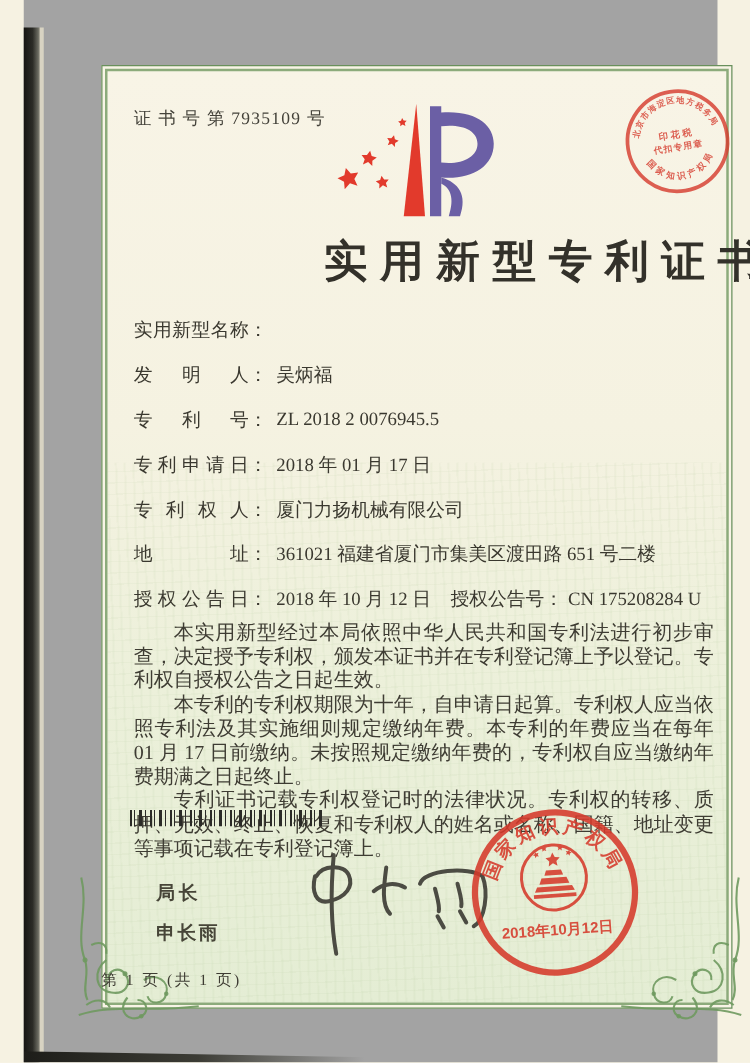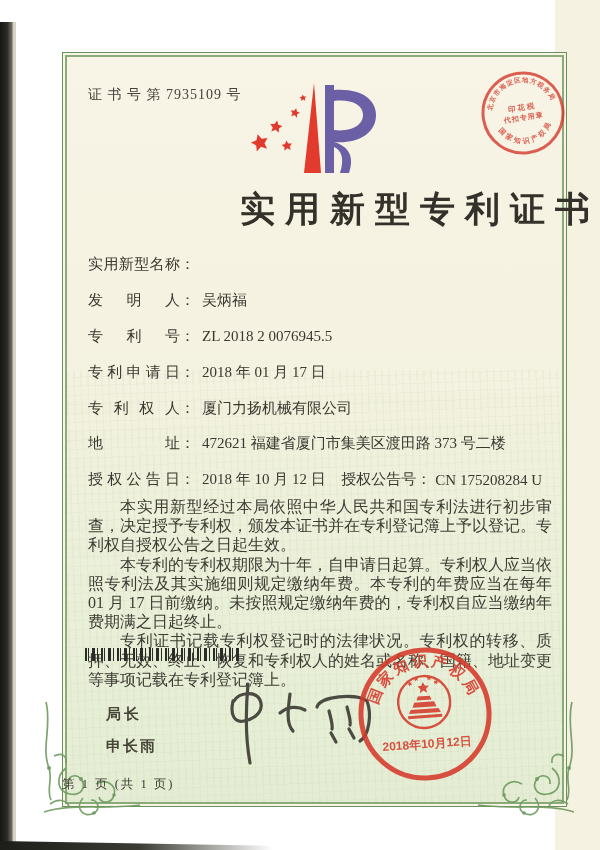--- a/index.html
+++ b/index.html
@@ -1,18 +1,18 @@
 <!DOCTYPE html>
 <html><head>
 <meta charset="utf-8">
 <style>
   html,body{margin:0;padding:0;}
   body{width:600px;height:850px;overflow:hidden;background:#f6f2e2;
        font-family:"Liberation Serif","DejaVu Serif",serif;}
-  .scan{position:relative;width:555px;height:850px;background:#ffffff;}
+  .scan{position:relative;width:555px;height:850px;background:#a3a3a3;margin-left:19px;}
   .binding{position:absolute;left:0;top:22px;width:13px;height:828px;
     background:linear-gradient(90deg,#151512 0%,#2c2c27 55%,#6d6d63 90%,#b9b5a6 100%);}
   .binding-edge{position:absolute;left:13px;top:22px;width:3px;height:828px;background:#d8d3c2;}
   .bottom-shadow{position:absolute;left:0;top:838px;width:310px;height:12px;
     background:linear-gradient(to right,#1d1d19 0%,#3c3c35 45%,rgba(60,60,53,0) 88%);
     clip-path:polygon(0 25%,100% 70%,100% 100%,0 100%);}
   .frame{position:absolute;left:62px;top:52px;width:503px;height:753px;
     border:1px solid #69905c;background:#f8f4e6;}
   .frame-inner{position:absolute;inset:2px;border:2px solid #8cab7b;
     background:linear-gradient(180deg,#f8f4e6 0%,#f5f2e1 38%,#ecf0da 66%,#e4edd4 100%);}
@@ -102,21 +102,21 @@
       <span class="fval">2018 年 01 月 17 日</span>
     </div>
     <div class="frow">
       <span class="flabel">专利权人</span>
         <span class="colon">：</span>
       <span class="fval">厦门力扬机械有限公司</span>
     </div>
     <div class="frow">
       <span class="flabel">地址</span>
         <span class="colon">：</span>
-      <span class="fval">472621 福建省厦门市集美区渡田路 373 号二楼</span>
+      <span class="fval">361021 福建省厦门市集美区渡田路 651 号二楼</span>
     </div>
     <div class="frow">
       <span class="flabel">授权公告日</span>
         <span class="colon">：</span>
       <span class="fval">2018 年 10 月 12 日</span>
       <span class="grant">
         <span>授权公告号</span>
           <span class="colon">：</span>
         <span>CN 175208284 U</span>
       </span>

